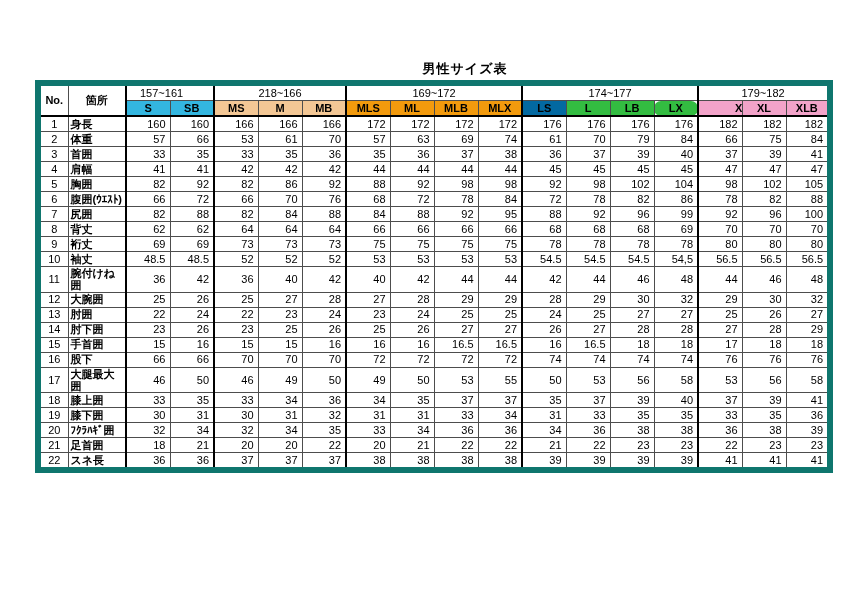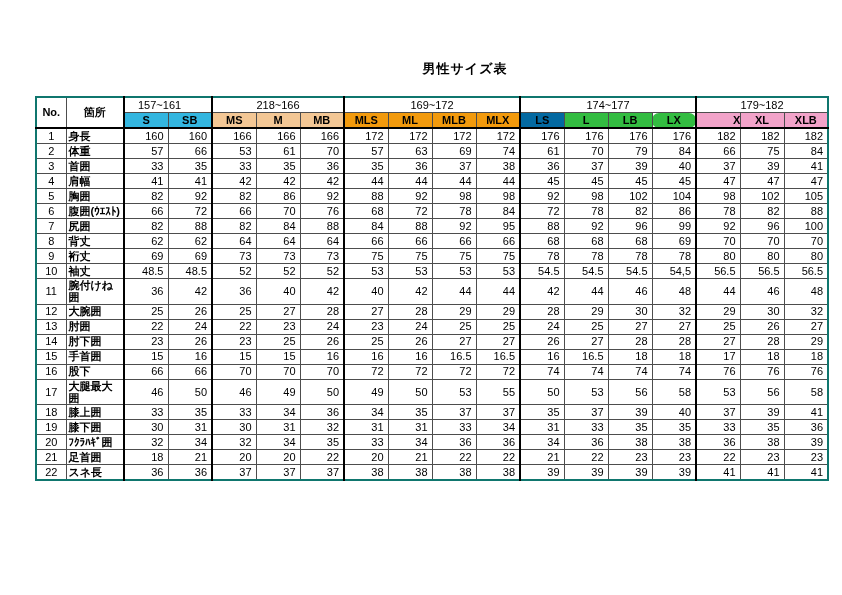--- a/index.html
+++ b/index.html
@@ -19,26 +19,26 @@
     width: 842px;
     text-align: center;
     font-size: 13px;
     font-weight: bold;
     letter-spacing: 1px;
     margin-left: 44px;
   }
   table.size-table {
     position: absolute;
     left: 35px;
-    top: 96px;
+    top: 80px;
     width: 640px;
     border-collapse: collapse;
     table-layout: fixed;
     font-size: 11px;
-    border: 2px solid #0f766e;
+    border: 6px solid #0f766e;
   }
   th, td {
     border: 1px solid #4d4d4d;
     padding: 0 3px;
     height: 14px;
     line-height: 1.12;
     overflow: hidden;
   }
   thead th { text-align: center; vertical-align: middle; }
   thead { border-bottom: 2px solid #000; }

